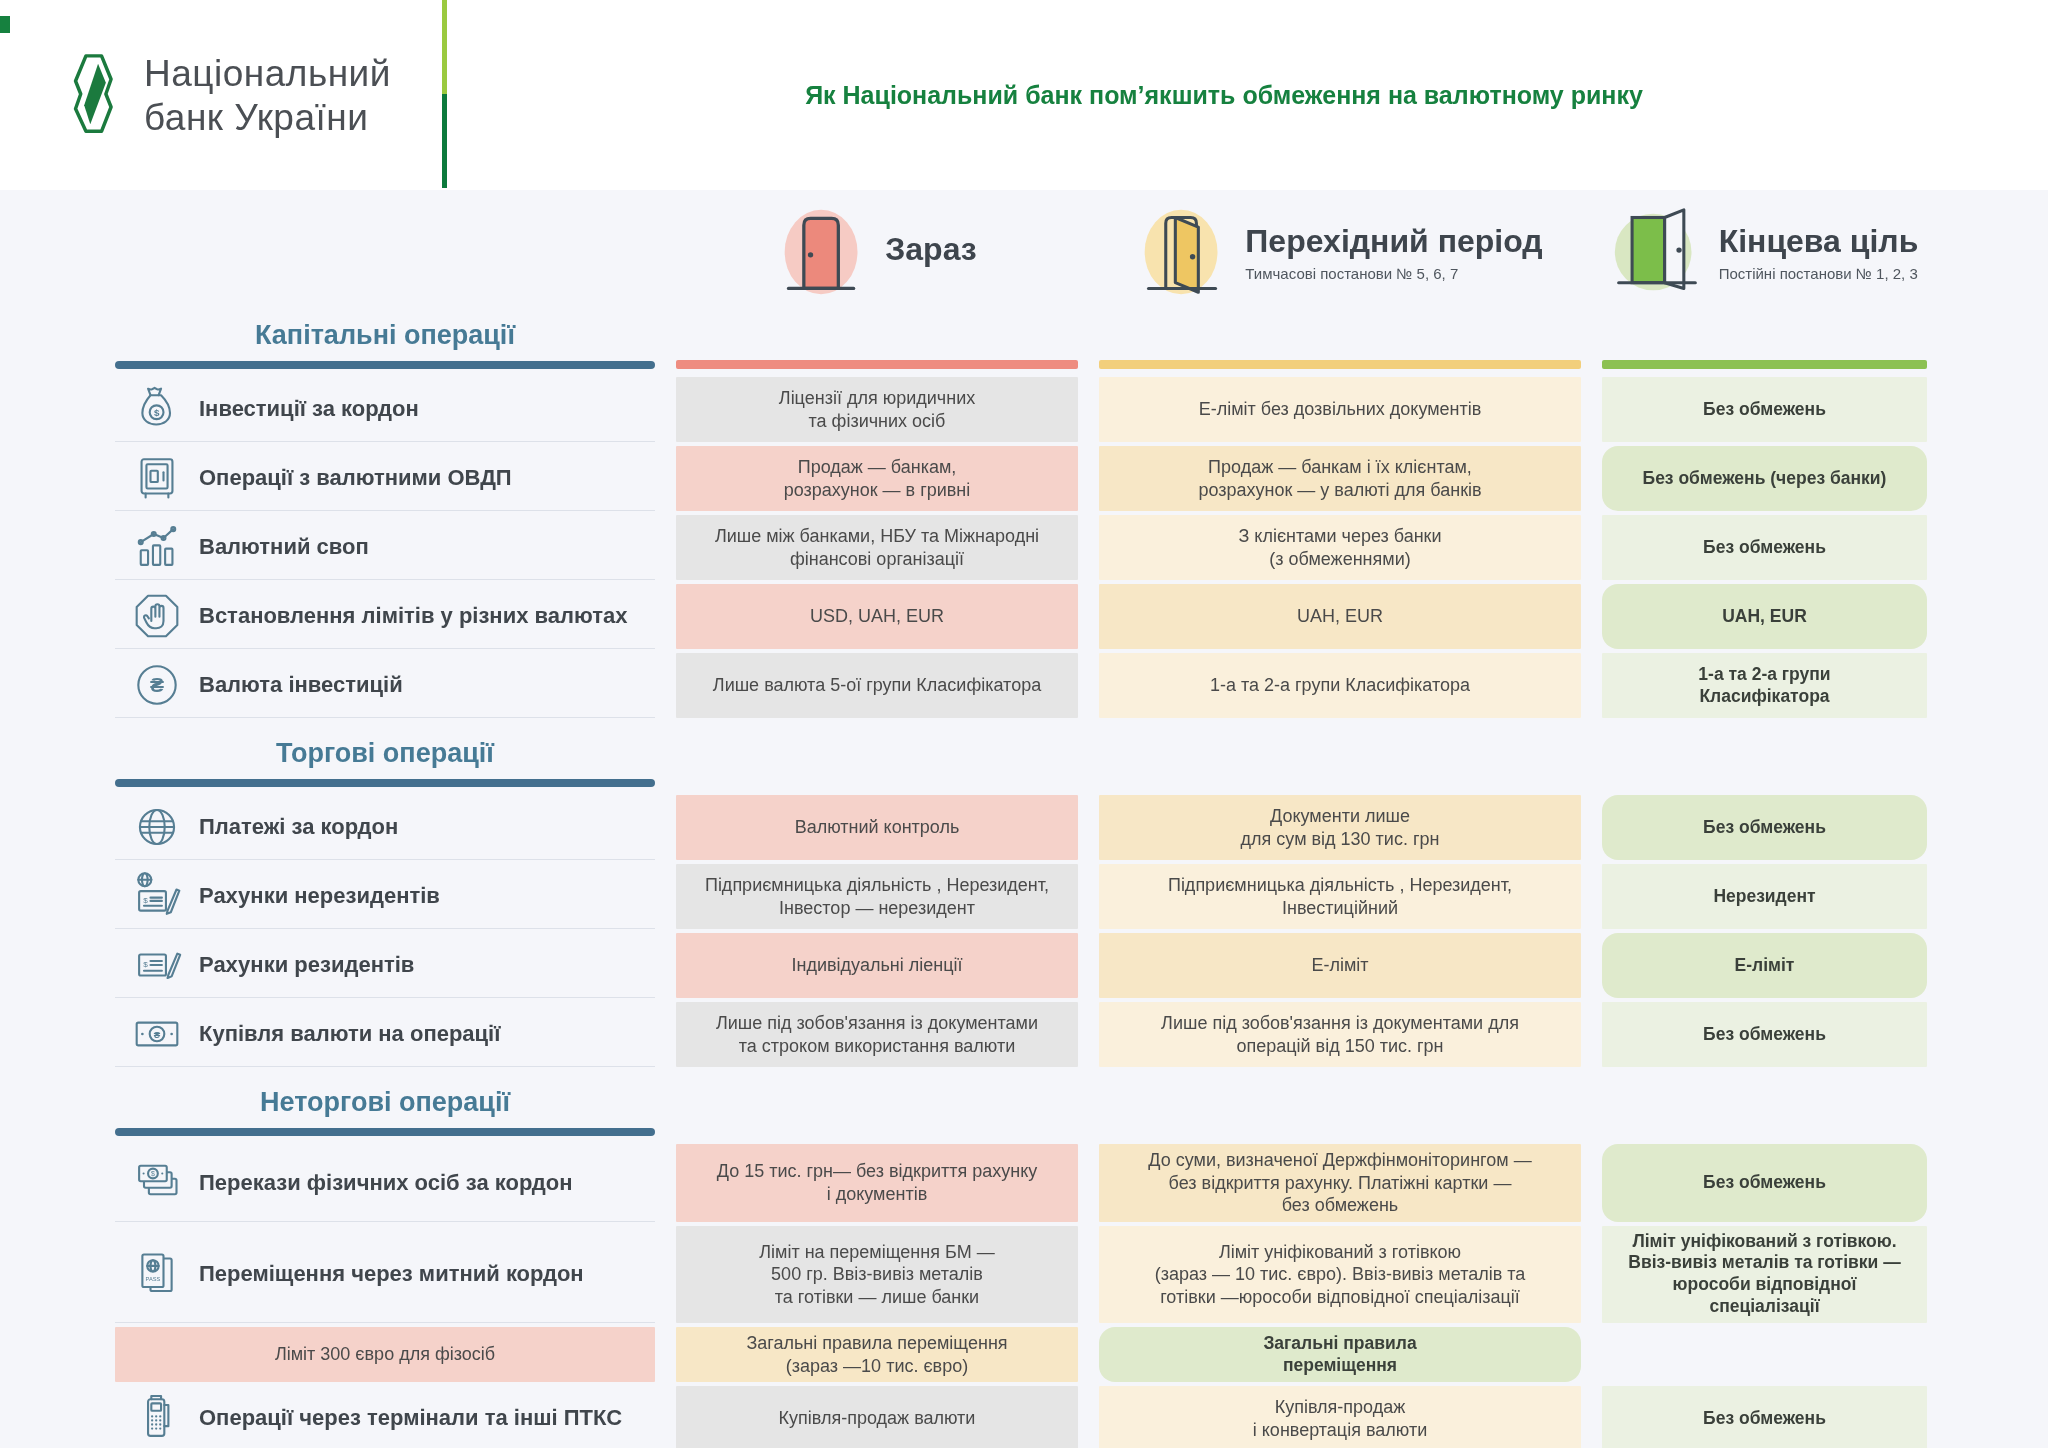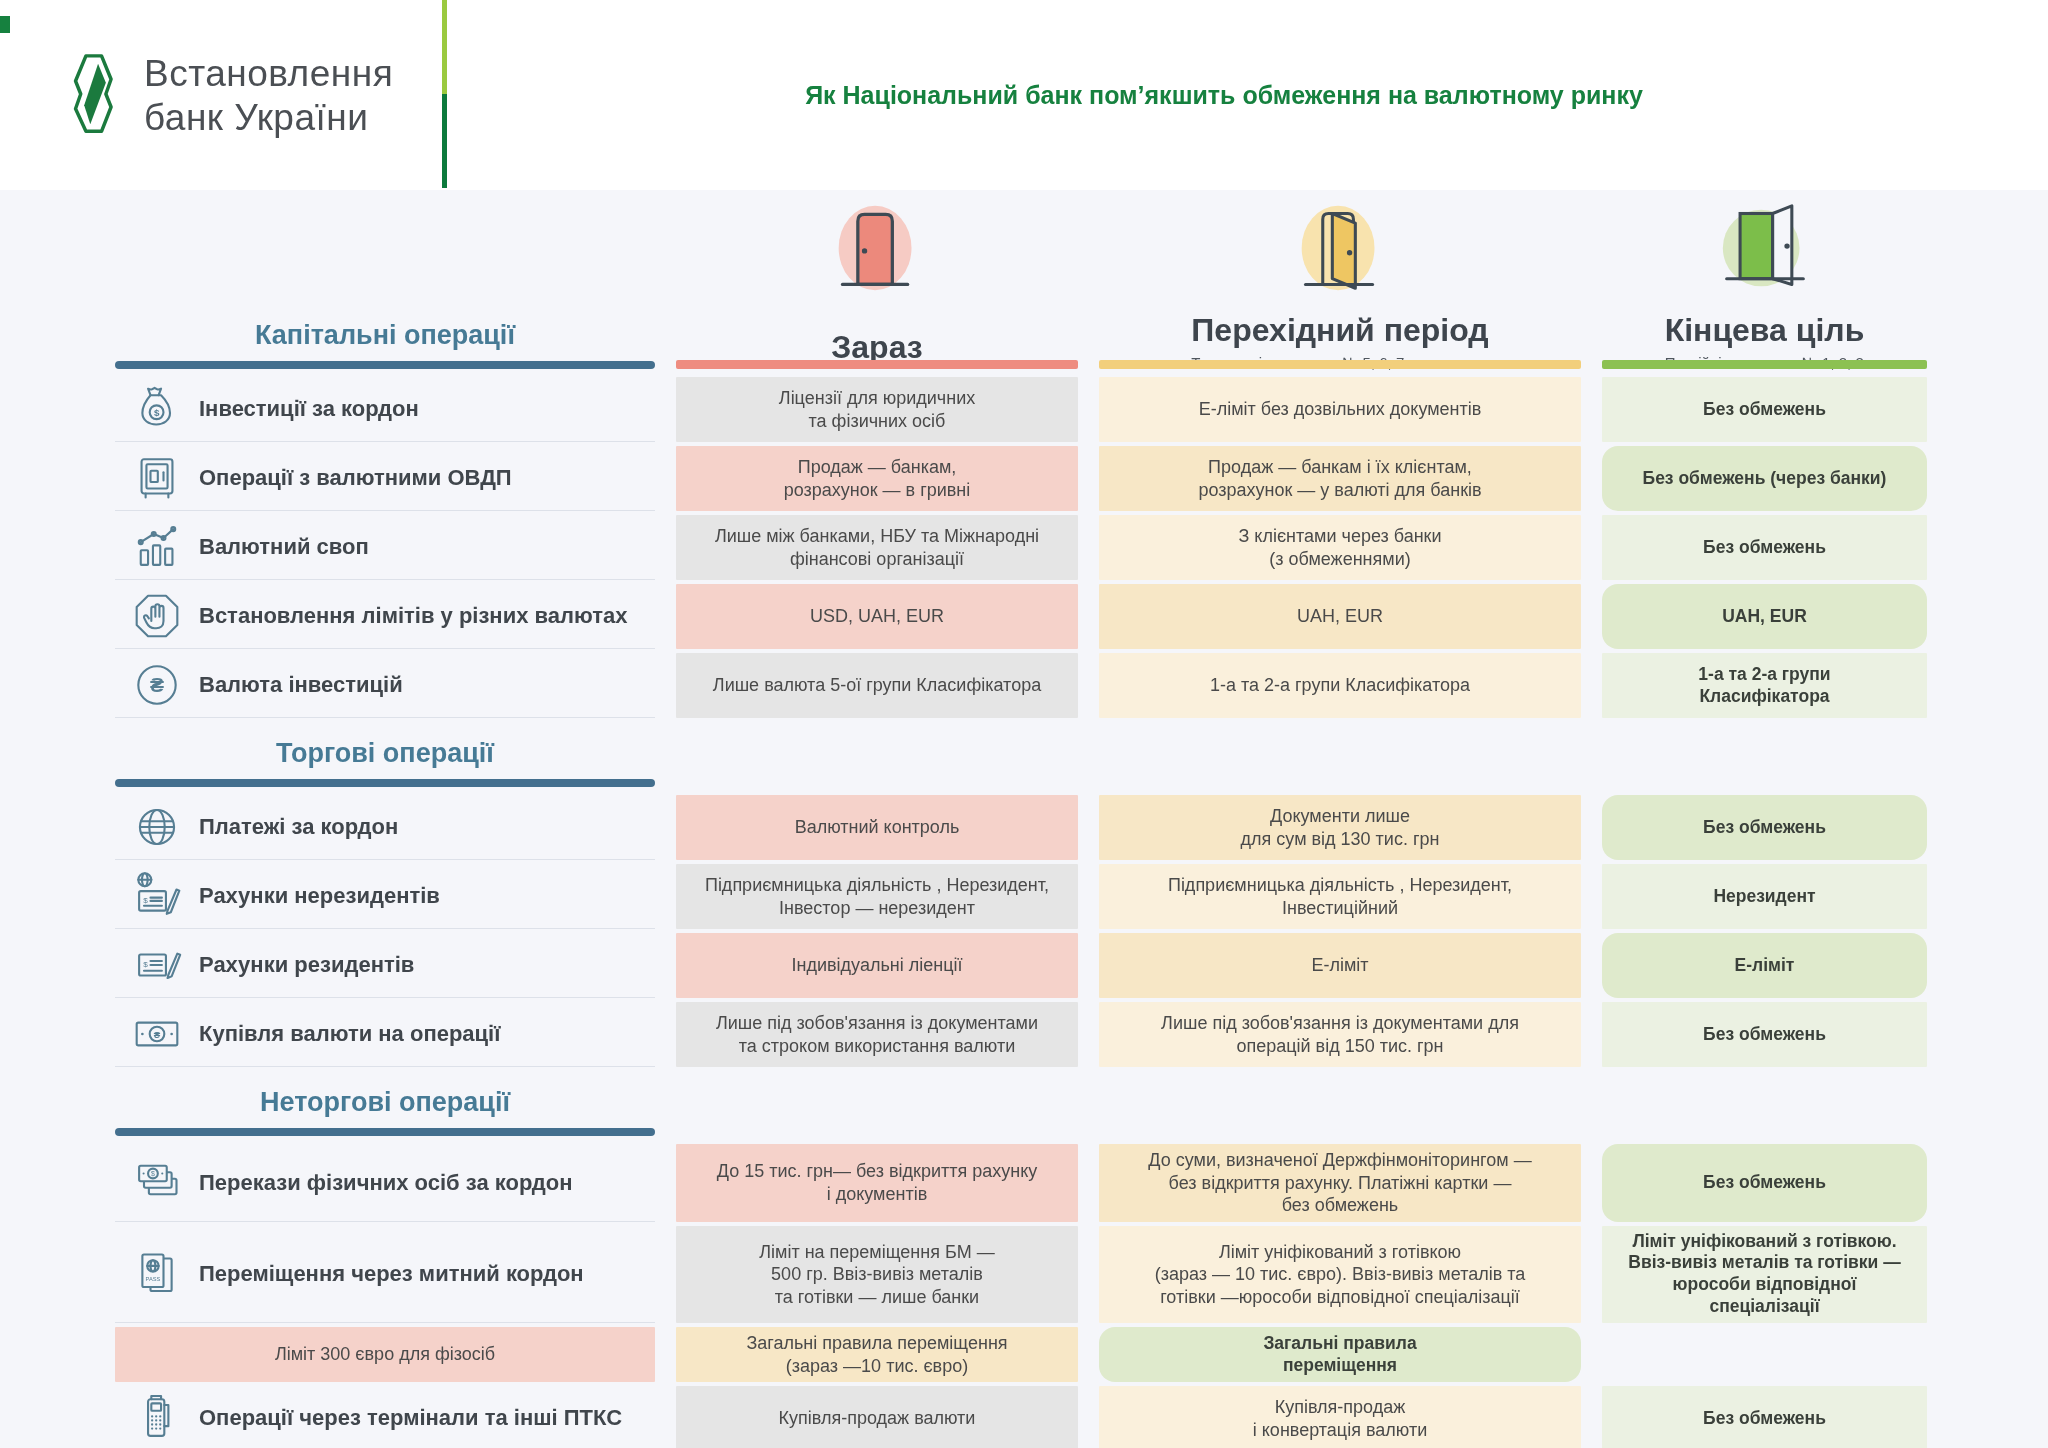--- a/index.html
+++ b/index.html
@@ -15,21 +15,21 @@
                     background:linear-gradient(#9bca3f 0 50%, #0c7a3c 50% 100%); }
   .page-title { position:absolute; left:480px; right:80px; top:50%; transform:translateY(-50%);
                 margin:0; text-align:center; font-size:25px; font-weight:700; color:#16813f; }
 
   
   .main { position:absolute; top:190px; left:0; width:100%; }
   .row-grid { display:grid; grid-template-columns:540px 402px 482px 325px; column-gap:21px; padding-left:115px; }
 
   
   .col-head-row { margin-top:10px; height:104px; }
-  .col-head { display:flex; align-items:center; justify-content:space-between; gap:16px;flex-direction:column; }
+  .col-head { display:flex; align-items:center; justify-content:center; gap:16px; }
   .col-head-text { text-align:left; }
   .col-title { font-size:32px; font-weight:700; color:#3e454d; }
   .col-sub { font-size:15px; color:#4f565e; margin-top:5px; }
   .door svg { display:block; }
 
   
   .section { margin-top:16px; }
   .section-head-row { align-items:end; }
   .section-head { display:flex; flex-direction:column; align-items:center; }
   .section-title { font-size:27px; font-weight:700; color:#467a95; margin-bottom:10px; }
@@ -66,21 +66,21 @@
   <div class="header">
     <div class="corner-mark"></div>
     <div class="logo">
       <span>
         <svg width="52" height="96" viewBox="0 0 60 100">
           <path d="M23 6 L41 6 L52 33 L46 50 L52 65 L41 93 L23 93 L11 67 L17 50 L11 35 Z" fill="none" stroke="#1b7a3e" stroke-width="4" stroke-linejoin="round"></path>
           <path d="M37 15 L46 37 L28 85 L21 63 Z" fill="#1b7a3e"></path>
         </svg>
       </span>
       <div class="logo-text">
-        <div>Встановлення</div>
+        <div>Національний</div>
         <div>банк України</div>
       </div>
     </div>
     <div class="header-divider"></div>
     <h1 class="page-title">Як Національний банк пом’якшить обмеження на валютному ринку</h1>
   </div>
 
   <div class="main">
 
     <div class="row-grid col-head-row">

